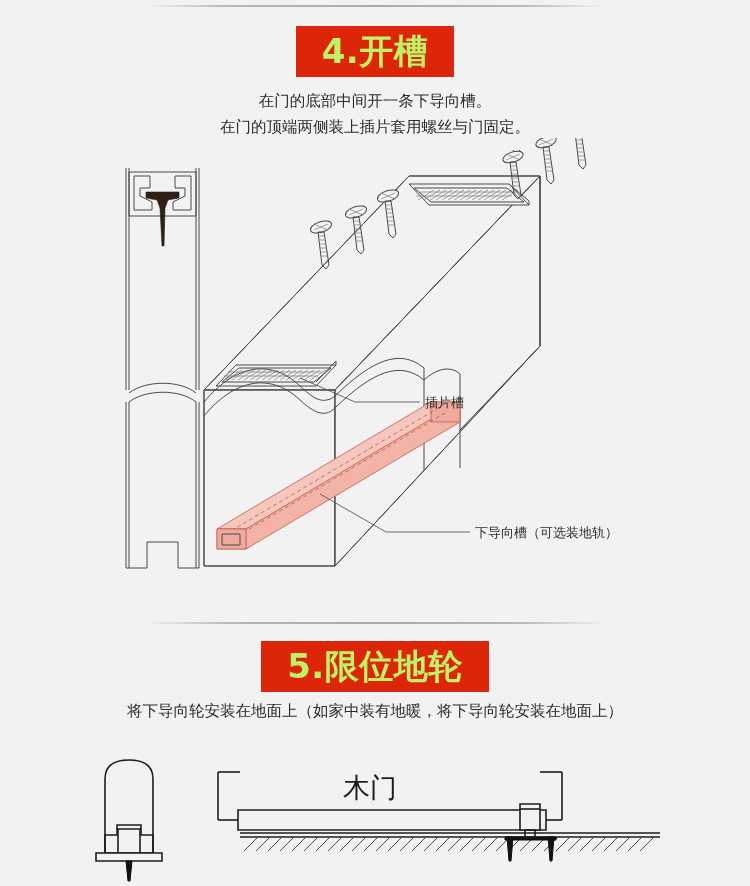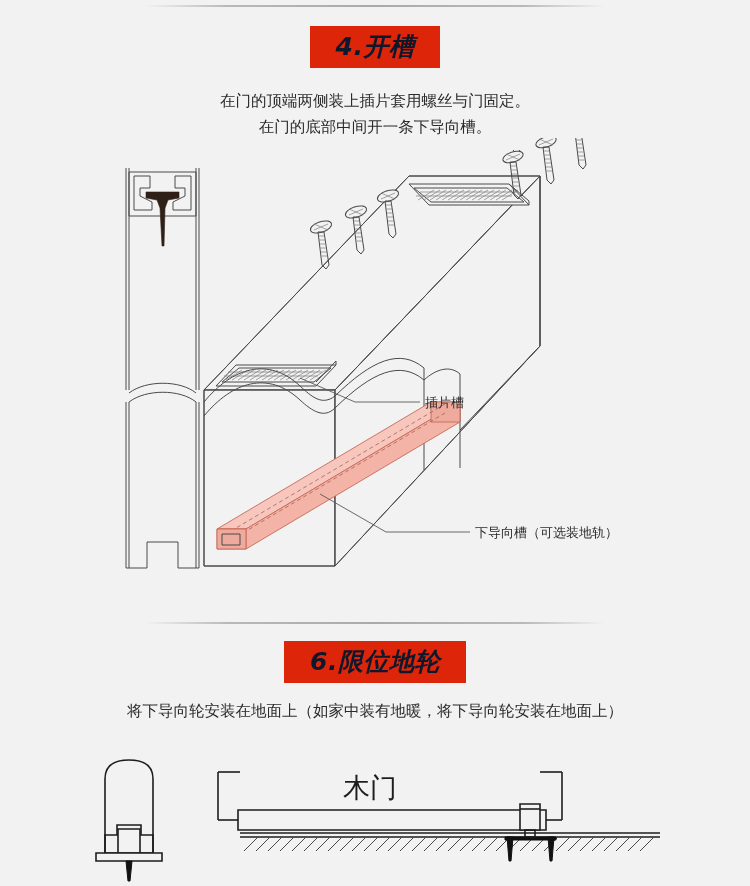--- a/index.html
+++ b/index.html
@@ -40,28 +40,27 @@
   
   .section-header {
     position: absolute;
     left: 0;
     width: 750px;
     text-align: center;
   }
   .header-badge {
     display: inline-block;
     background: #dd2509;
-    color: #0f172a;
-    font-size: 25px;
+    color: #bef264;
+    font-size: 34px;
     font-weight: bold;
     letter-spacing: 0.5px;
     padding: 8px 26px 9px 26px;
     line-height: 1;
     white-space: nowrap;
-    font-style: italic;
   }
   #header-4 { top: 26px; }
   #header-5 { top: 641px; }
 
   
   .caption {
     position: absolute;
     left: 0;
     width: 750px;
     text-align: center;
@@ -113,22 +112,22 @@
 
 <div class="page">
 
   <div class="divider" id="divider-top"></div>
 
   <div class="section-header" id="header-4">
     <span class="header-badge">4.开槽</span>
   </div>
 
   <div class="caption" id="caption-4">
+    <div>在门的底部中间开一条下导向槽。</div>
     <div>在门的顶端两侧装上插片套用螺丝与门固定。</div>
-    <div>在门的底部中间开一条下导向槽。</div>
   </div>
 
   <div class="figure" id="figure-4">
     <svg width="750" height="440" viewBox="0 0 750 440">
 
       <g>
 
         <path class="ln" d="M126 18 L126 240"></path>
         <path class="ln" d="M129 18 L129 240"></path>
         <path class="ln" d="M196 18 L196 240"></path>
@@ -308,21 +307,21 @@
         <ellipse class="ln-f" cx="578" cy="-11" rx="10.5" ry="5" transform="rotate(-18 578 -11)"></ellipse>
         <path class="ln" d="M575 -6 L581 -6 L586 27 L583 31 L579 27 Z"></path>
         <path class="hair" d="M575.6 2 L581.6 2 M576.2 6 L582.2 6 M576.8 10 L582.8 10 M577.4 14 L583.4 14 M578 18 L584 18 M578.6 22 L584.6 22"></path>
       </g>
     </svg>
   </div>
 
   <div class="divider" id="divider-mid"></div>
 
   <div class="section-header" id="header-5">
-    <span class="header-badge">6.限位地轮</span>
+    <span class="header-badge">5.限位地轮</span>
   </div>
 
   <div class="caption" id="caption-5">
     <div>将下导向轮安装在地面上（如家中装有地暖，将下导向轮安装在地面上）</div>
   </div>
 
   <div class="figure" id="figure-5">
     <svg width="750" height="130" viewBox="0 0 750 130">
 
       <g>

